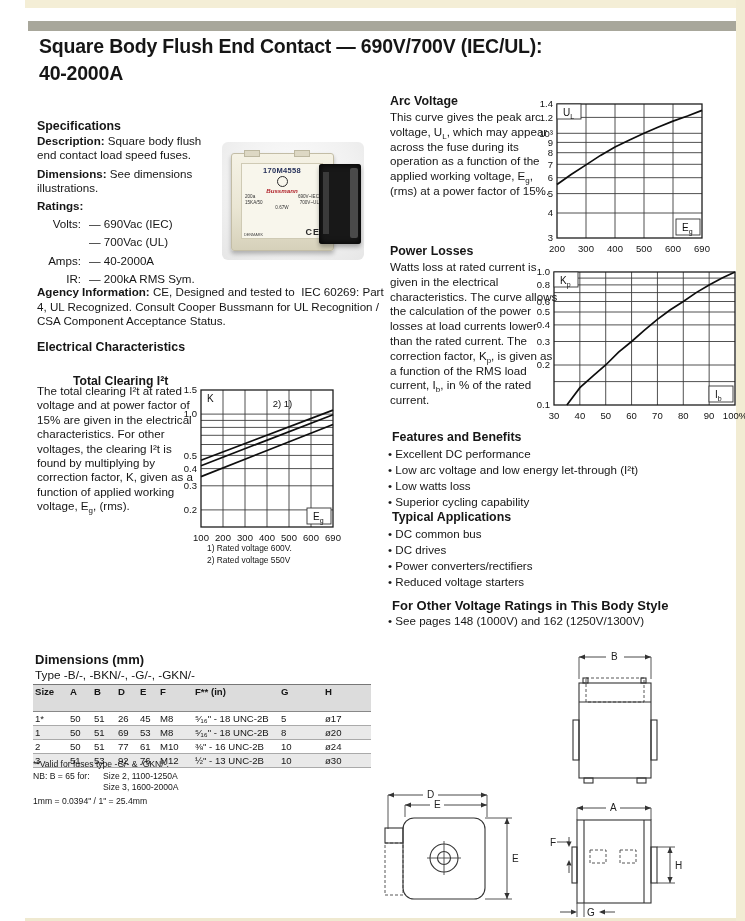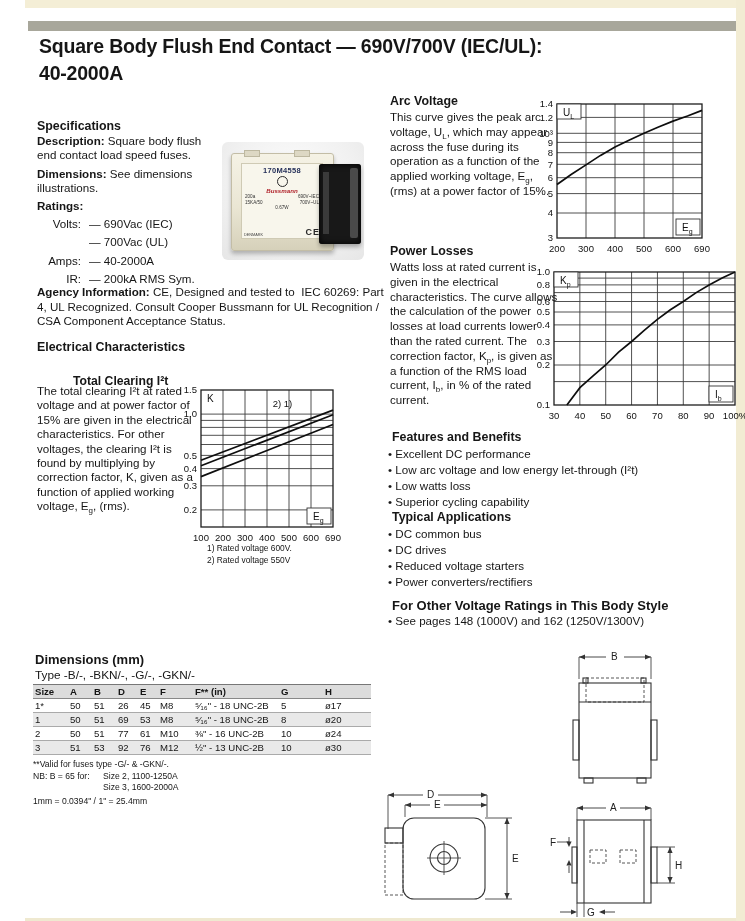--- a/index.html
+++ b/index.html
@@ -33,21 +33,21 @@
   .chart .tick{font-size:9.5px;fill:#111;}
   .chart .ylab{text-anchor:end;}
   .chart .xlab{text-anchor:middle;}
   .chart .curve{fill:none;stroke:#0e0e0e;stroke-width:1.7;}
   .chart .corner{font-size:10px;fill:#111;}
   .chart .lblbox{fill:#fff;stroke:#333;stroke-width:0.9;}
   .chart .anno{font-size:9.5px;fill:#111;text-anchor:middle;}
   .chart-fns{font-size:8.4px;line-height:11.5px;}
   
   .dim-table{border-collapse:collapse;table-layout:fixed;width:338px;font-size:9.6px;}
-  .dim-table th{font-weight:bold;text-align:left;padding:1px 0 1px 2px;background:#dcdcdc;
+  .dim-table th{font-weight:bold;text-align:left;padding:1px 0 14px 2px;background:#dcdcdc;
     border-top:1.4px solid #777;border-bottom:1px solid #888;}
   .dim-table td{padding:1px 0 1px 2px;border-bottom:1px solid #aaa;}
   .dim-table tr.band td{background:#e9e9e9;}
   .fn{font-size:8.6px;line-height:11px;}
   
   .dwg .solid{fill:none;stroke:#333;stroke-width:1.1;}
   .dwg .thin{fill:none;stroke:#444;stroke-width:0.9;}
   .dwg .dashed{fill:none;stroke:#444;stroke-width:0.9;stroke-dasharray:3 2;}
   .dwg .dim-line{stroke:#333;stroke-width:0.9;}
   .dwg polygon{fill:#333;}
@@ -275,22 +275,22 @@
       <div class="bli">Excellent DC performance</div>
       <div class="bli">Low arc voltage and low energy let-through (I²t)</div>
       <div class="bli">Low watts loss</div>
       <div class="bli">Superior cycling capability</div>
     </div>
 
   <div class="abs h2" style="left:392px;top:510px;">Typical Applications</div>
   <div class="abs bullets" style="left:388px;top:526px;width:340px;">
       <div class="bli">DC common bus</div>
       <div class="bli">DC drives</div>
+      <div class="bli">Power converters/rectifiers</div>
       <div class="bli">Reduced voltage starters</div>
-      <div class="bli">Power converters/rectifiers</div>
     </div>
 
   <div class="abs small-head" style="left:392px;top:598px;">For Other Voltage Ratings in This Body Style</div>
   <div class="abs bullets" style="left:388px;top:613px;width:345px;">
       <div class="bli">See pages 148 (1000V) and 162 (1250V/1300V)</div>
     </div>
 
   <div class="abs" style="left:35px;top:652px;font-size:13px;font-weight:bold;">Dimensions (mm)</div>
   <div class="abs" style="left:35px;top:668px;font-size:11.8px;">Type -B/-, -BKN/-, -G/-, -GKN/-</div>
   <div class="abs" style="left:33px;top:684px;">

